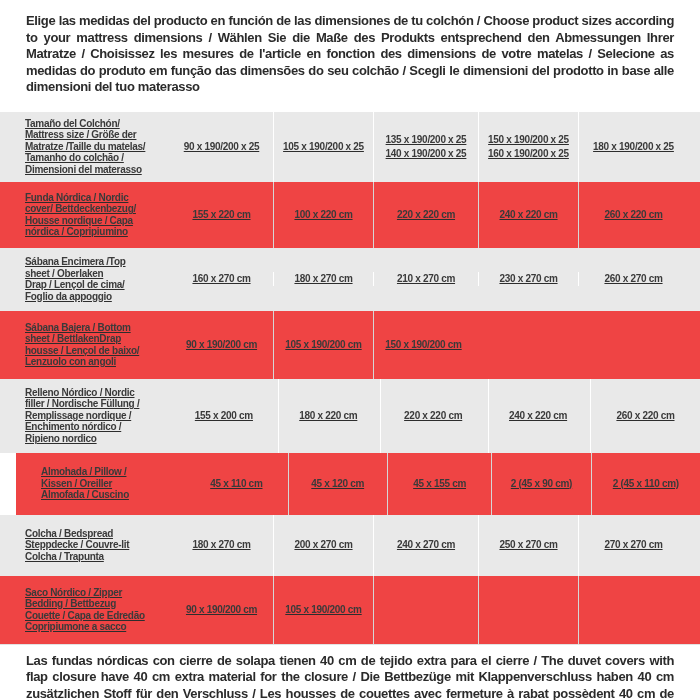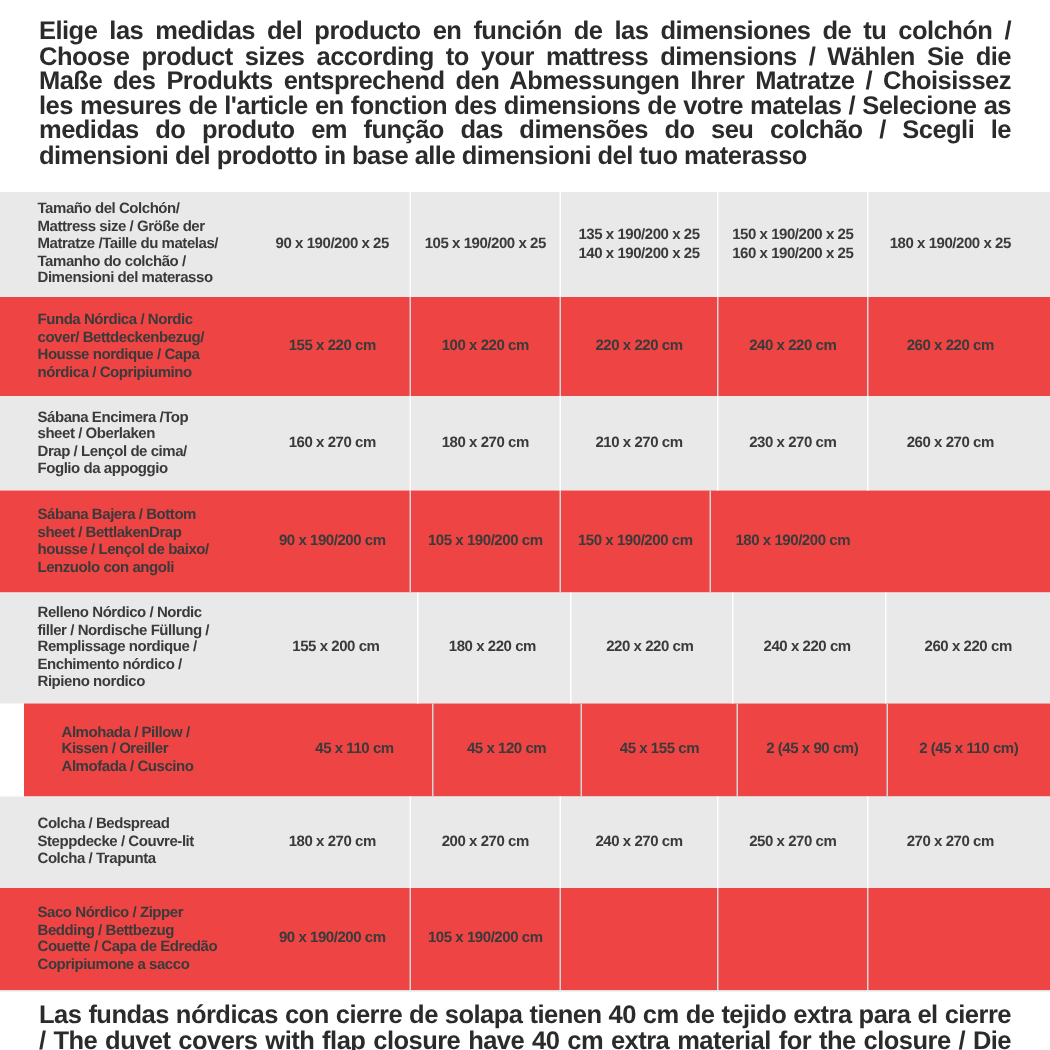--- a/index.html
+++ b/index.html
@@ -2,28 +2,28 @@
 <html><head>
 <meta charset="utf-8">
 <style>
   html, body { margin: 0; padding: 0; }
   body {
     width: 700px; height: 700px; background: #ffffff;
     font-family: "Liberation Sans", sans-serif;
     color: #2d2d2d; overflow: hidden;
   }
   .intro, .note {
-    margin: 0 26px; font-size: 17px; font-weight: bold;
+    margin: 0 26px; font-size: 13px; font-weight: bold;
     line-height: 16.5px; text-align: justify; letter-spacing: -0.35px;
     color: #2b2b2b;
   }
   .intro { margin-top: 13px; }
   .note  { margin-top: 8px; }
   .size-table { margin-top: 16px; border-bottom: 1px solid #e2e2e2; }
-  .row { display: flex; align-items: stretch; }
+  .row { display: flex; align-items: stretch; text-decoration: underline; }
   .row-gray  { background: #e9e9e9; }
   .row-white { background: #ef4444; }
   .label {
     width: 170px; box-sizing: border-box; padding: 4px 4px 4px 25px;
     display: flex; align-items: center;
     font-size: 10px; font-weight: bold; line-height: 11.5px;
     letter-spacing: -0.3px; color: #3a3a3a; white-space: pre-line;
   }
   .cell {
     display: flex; align-items: center; justify-content: center;
@@ -32,21 +32,21 @@
     line-height: 13.5px; color: #3a3a3a; white-space: pre-line;
   }
   .c0 { width: 103px; }
   .c1 { width: 100px; border-left: 1px solid; }
   .c2 { width: 105px; border-left: 1px solid; }
   .c3 { width: 100px; border-left: 1px solid; }
   .c4 { width: 110px; border-left: 1px solid; }
   .row-gray  .cell { border-left-color: #ffffff; }
   .row-white .cell { border-left-color: #d6d6d6; }
   .r0 { min-height: 70px; } .r1 { min-height: 66px; }
-  .r2 { min-height: 63px; } .r3 { min-height: 68px; }
+  .r2 { min-height: 63px; align-items: center; } .r3 { min-height: 68px; }
   .r4 { min-height: 74px; justify-content: space-between; } .r5 { min-height: 62px; margin-left: 16px; }
   .r6 { min-height: 61px; } .r7 { min-height: 68px; }
 </style>
 </head>
 <body>
 
 <div>
 
   <p class="intro">Elige las medidas del producto en función de las dimensiones de tu colchón / Choose product sizes according to your mattress dimensions / Wählen Sie die Maße des Produkts entsprechend den Abmessungen Ihrer Matratze / Choisissez les mesures de l'article en fonction des dimensions de votre matelas / Selecione as medidas do produto em função das dimensões do seu colchão / Scegli le dimensioni del prodotto in base alle dimensioni del tuo materasso</p>
 
@@ -92,21 +92,20 @@
     </div>
 
     <div class="row row-white r3">
       <div class="label">Sábana Bajera / Bottom
 sheet / BettlakenDrap
 housse / Lençol de baixo/
 Lenzuolo con angoli</div>
       <div class="cell c0">90 x 190/200 cm</div>
       <div class="cell c1">105 x 190/200 cm</div>
       <div class="cell c3">150 x 190/200 cm</div>
-      <div class="cell c4">180 x 190/200 cm</div>
     </div>
 
     <div class="row row-gray r4">
       <div class="label">Relleno Nórdico / Nordic
 filler / Nordische Füllung /
 Remplissage nordique /
 Enchimento nórdico /
 Ripieno nordico</div>
       <div class="cell c0">155 x 200 cm</div>
       <div class="cell c1">180 x 220 cm</div>

